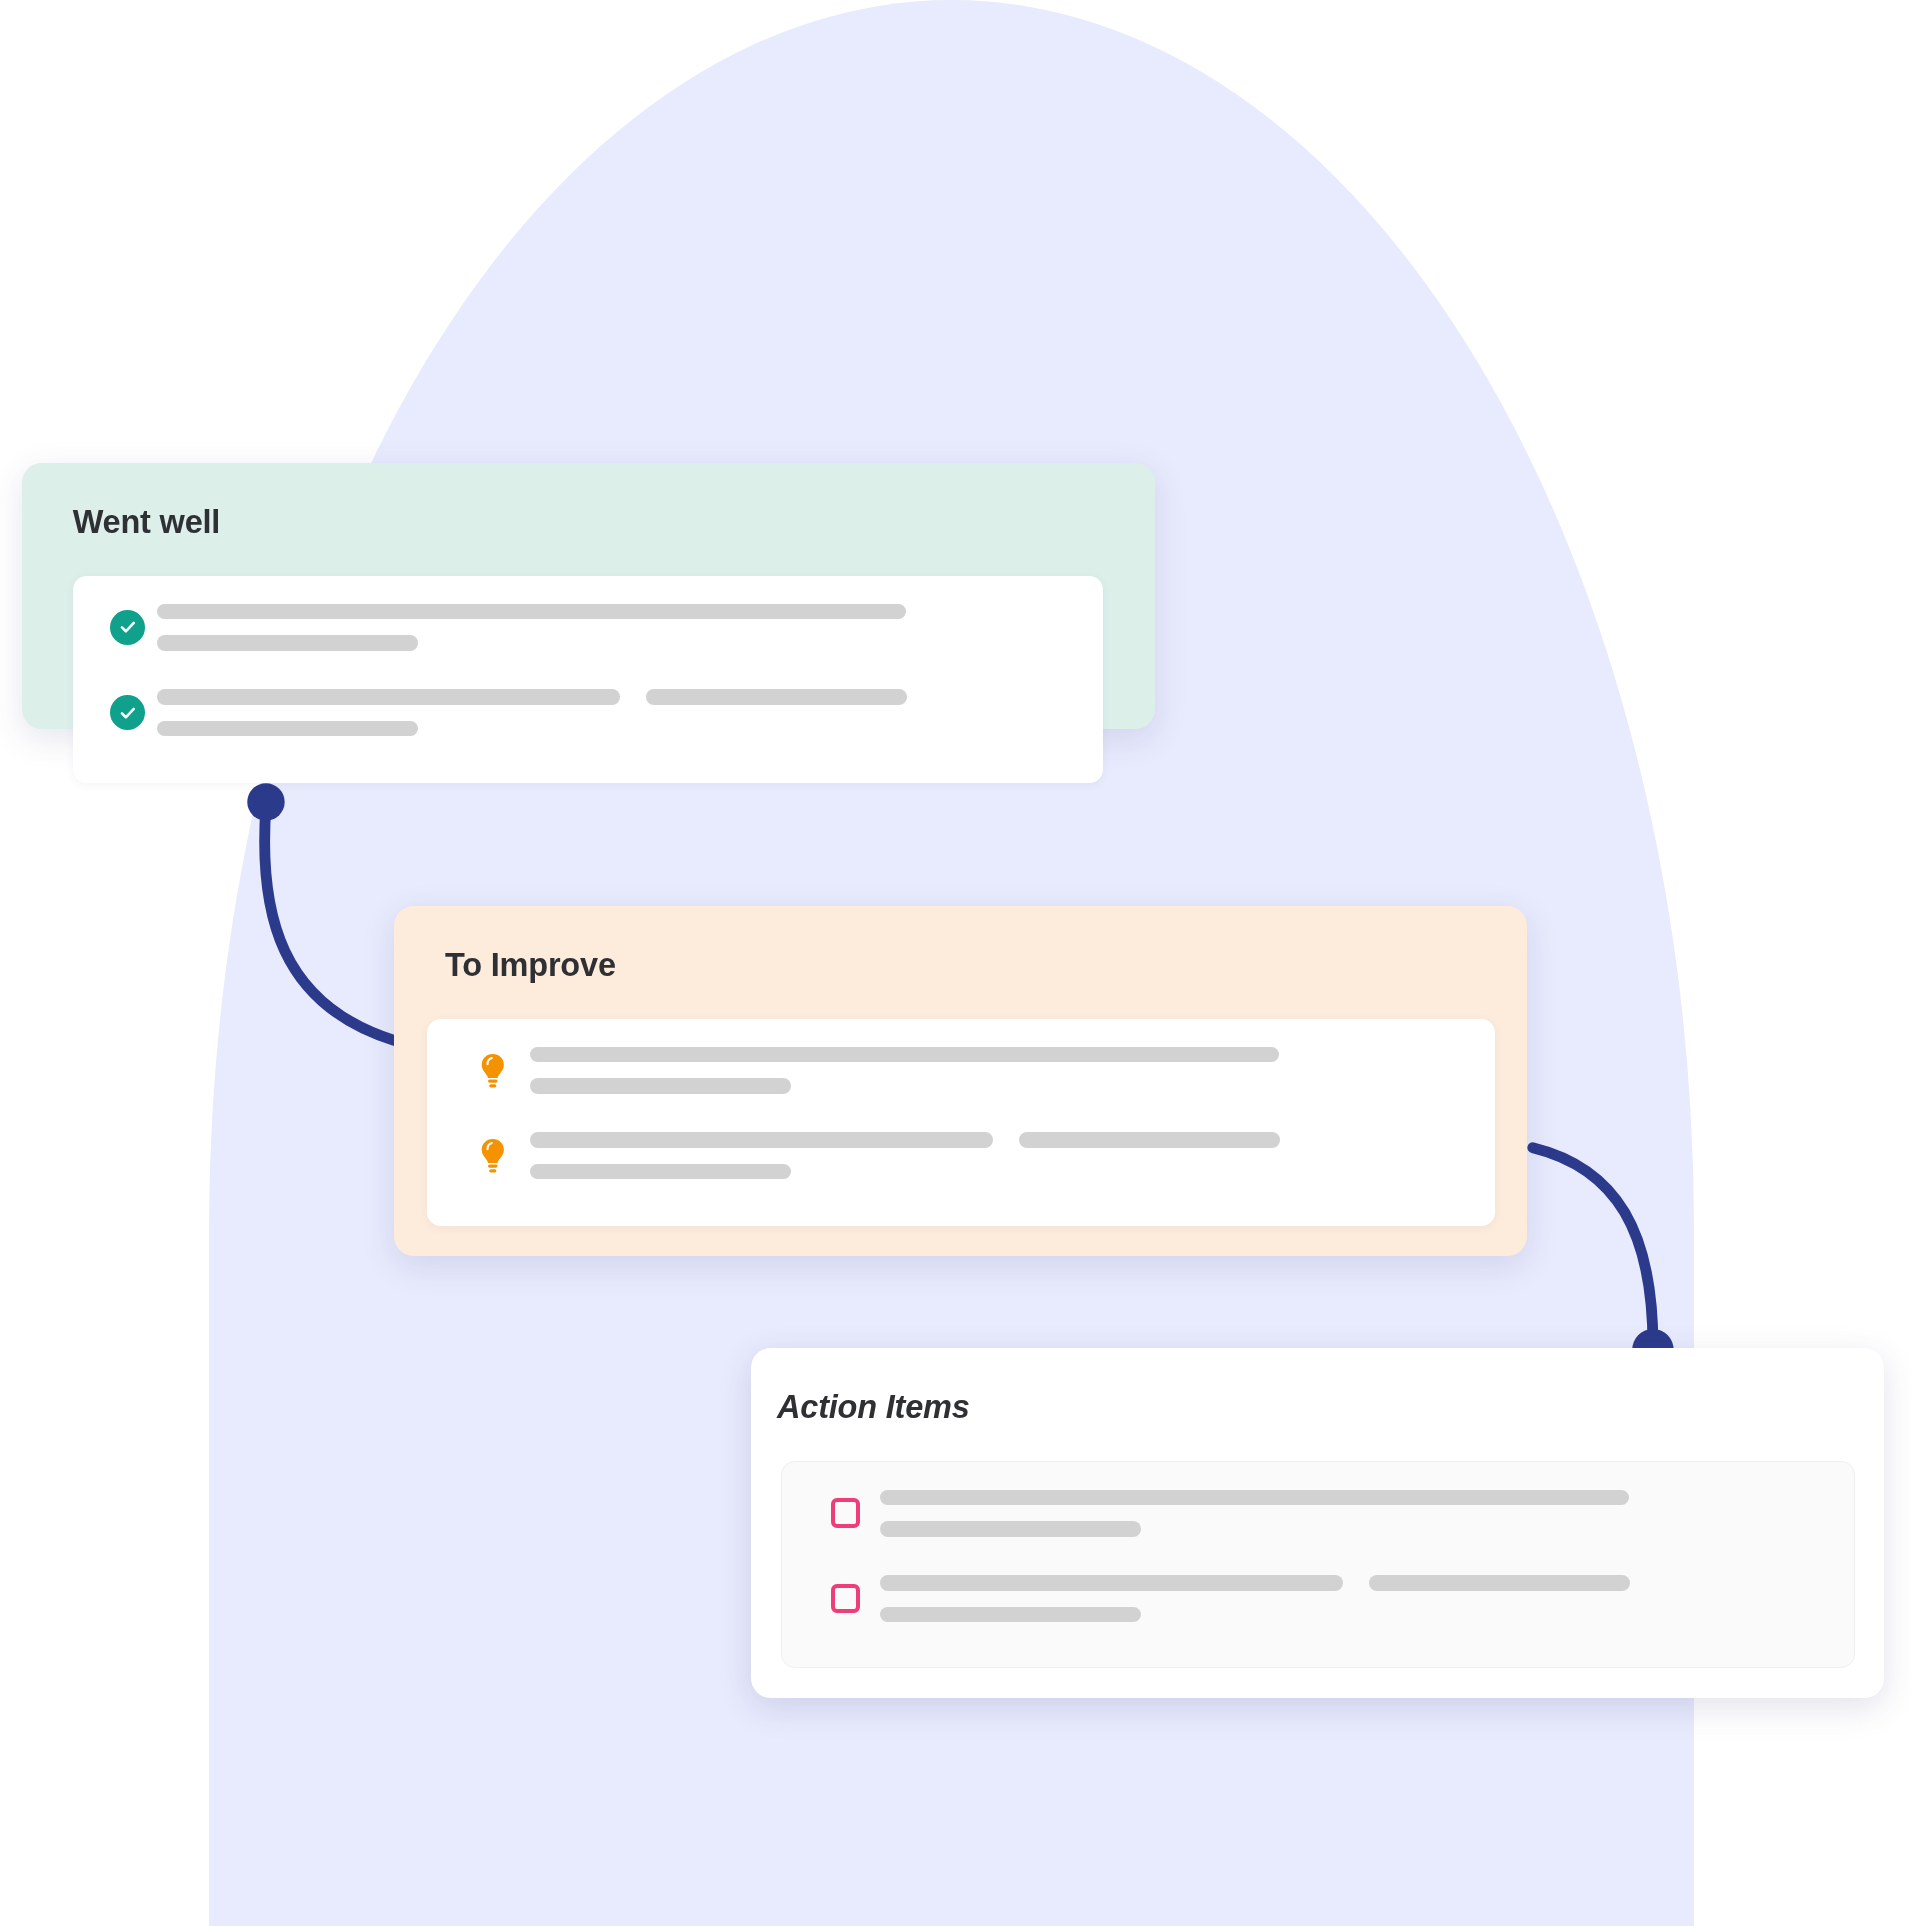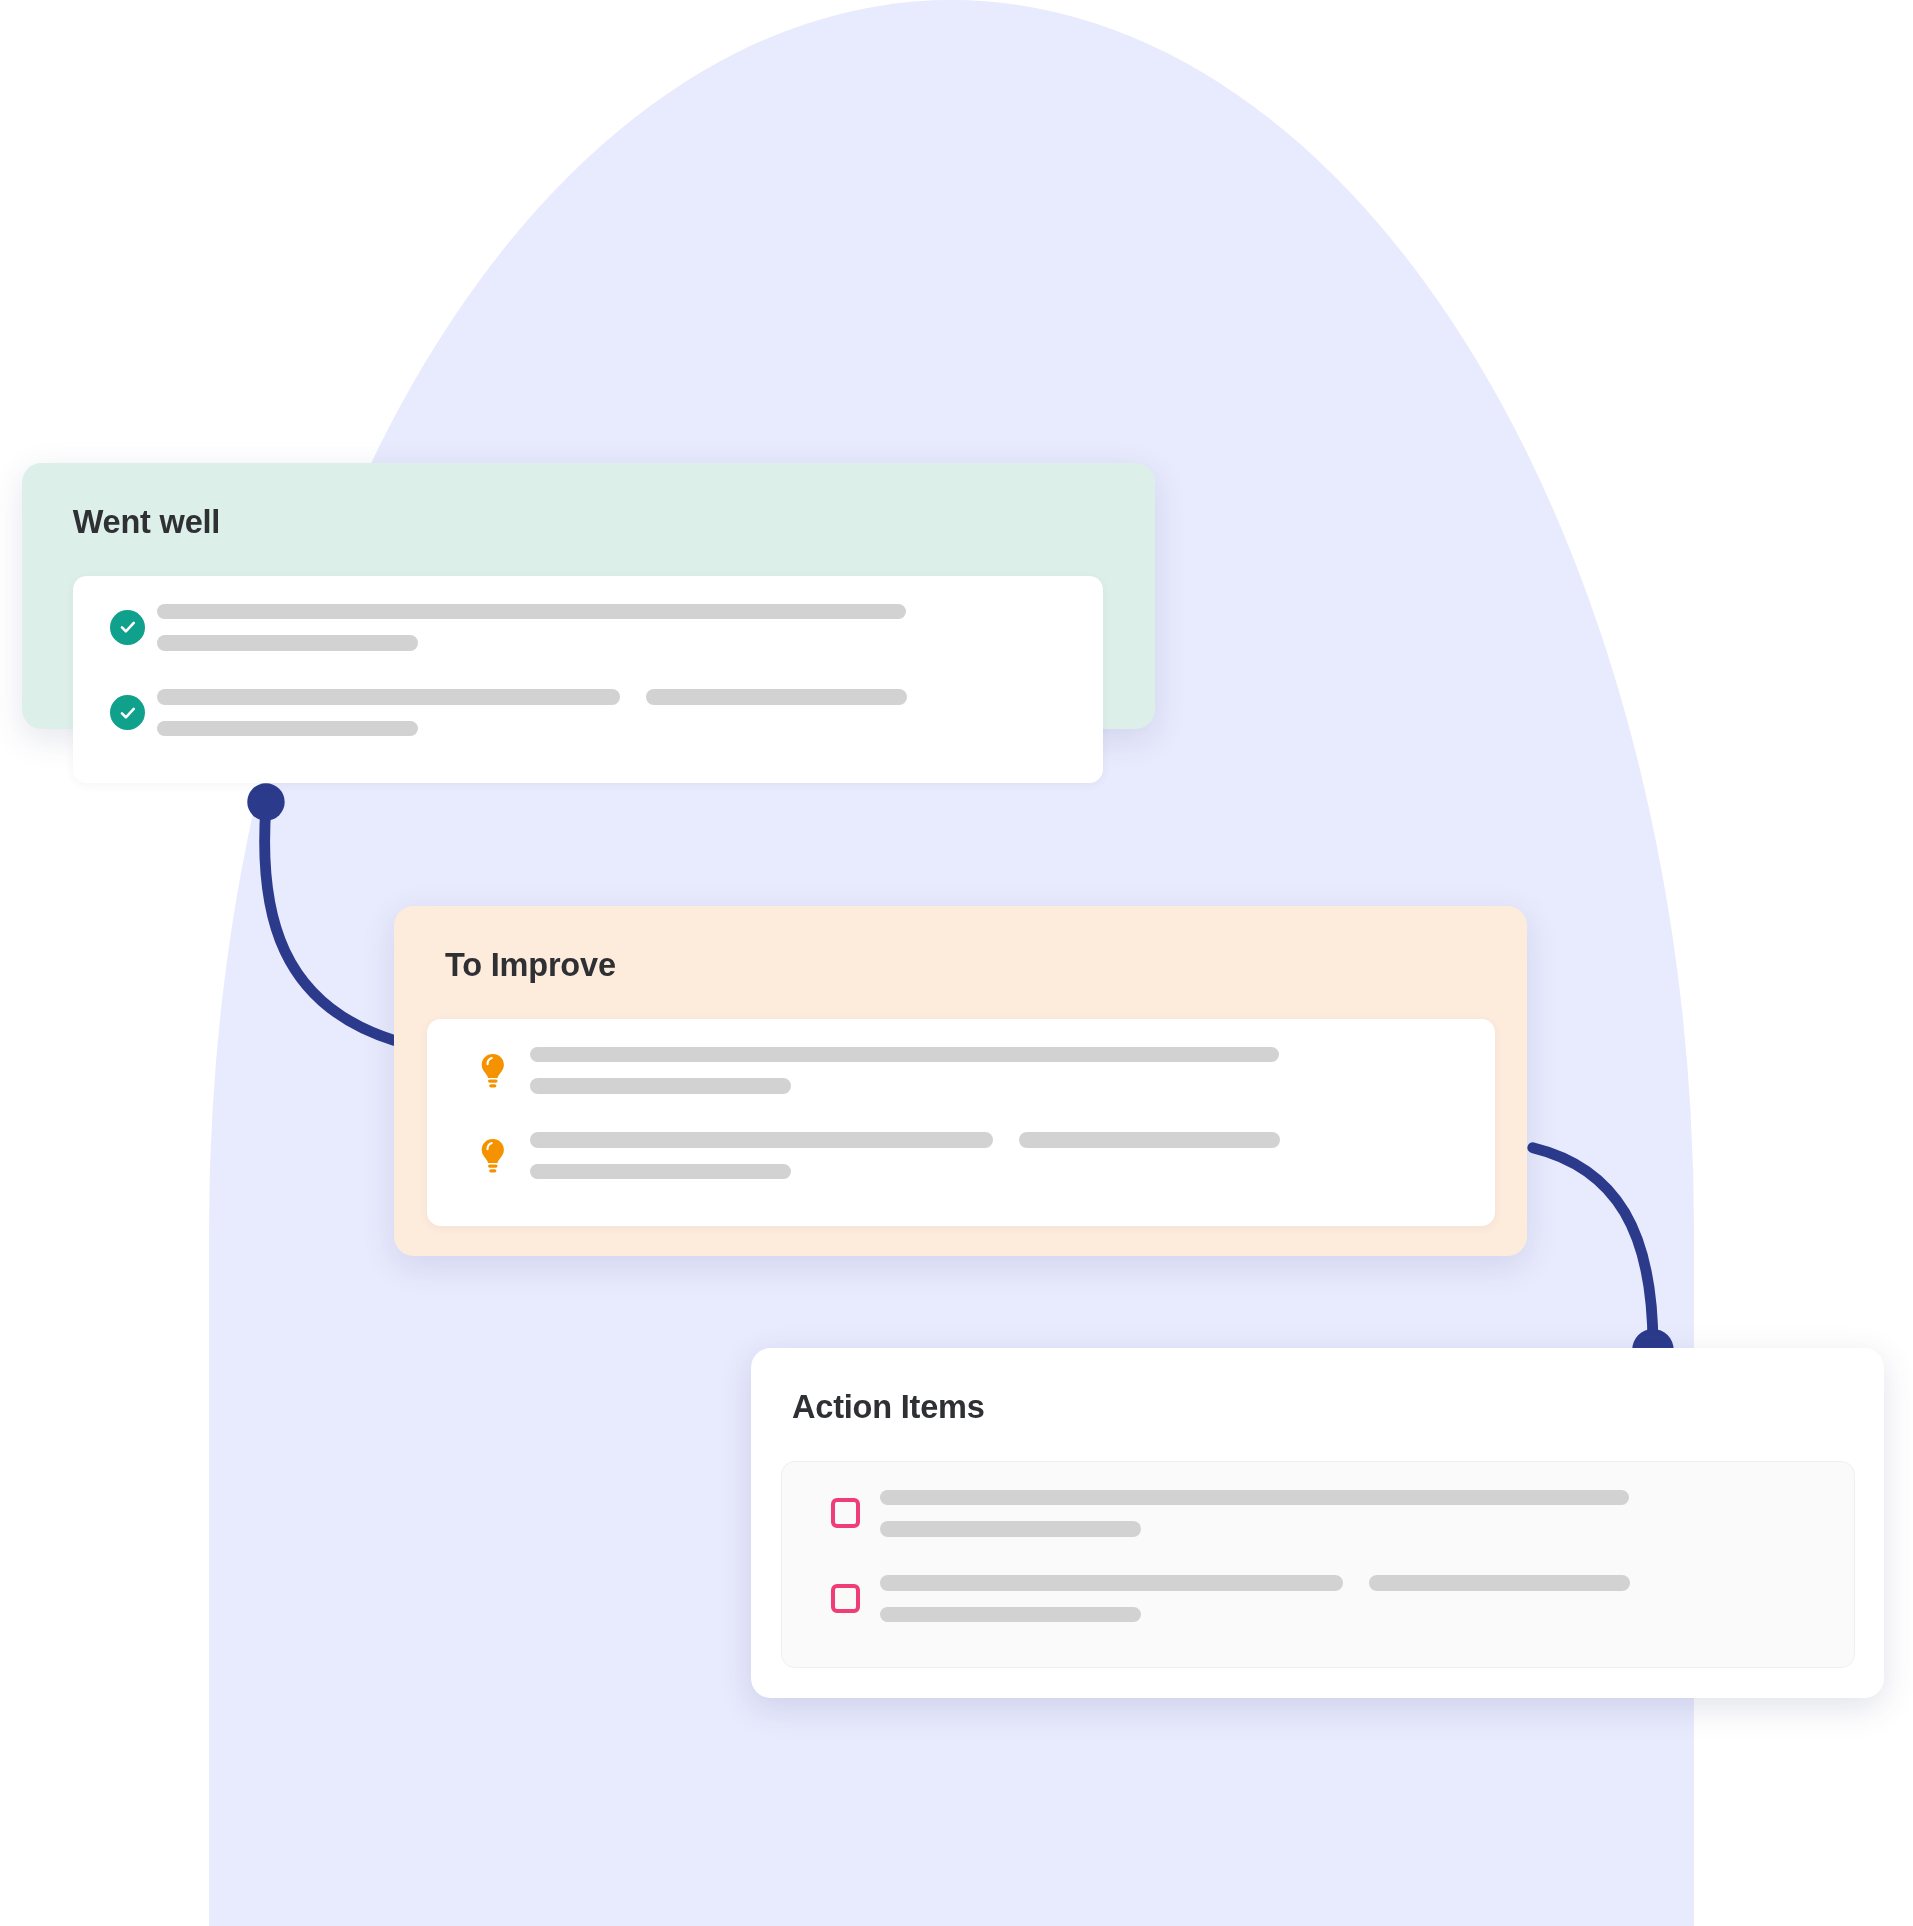--- a/index.html
+++ b/index.html
@@ -108,22 +108,23 @@
   .card-action-items {
     left: 751px;
     top: 1348px;
     width: 1133px;
     height: 350px;
     background: #FFFFFF;
     box-shadow: 0 9.9px 33px rgba(60, 70, 120, 0.15);
   }
   .card-action-items .card-title {
     position: absolute;
-    left: 41px;
+    left: 26px;
     top: 41px;
+    font-style: italic;
   }
   .card-action-items .inner-panel {
     position: absolute;
     left: 29.6px;
     top: 113px;
     width: 1074px;
     height: 207px;
     background: #FAFAFA;
     border: 1px solid #EFEFF1;
     box-shadow: none;

